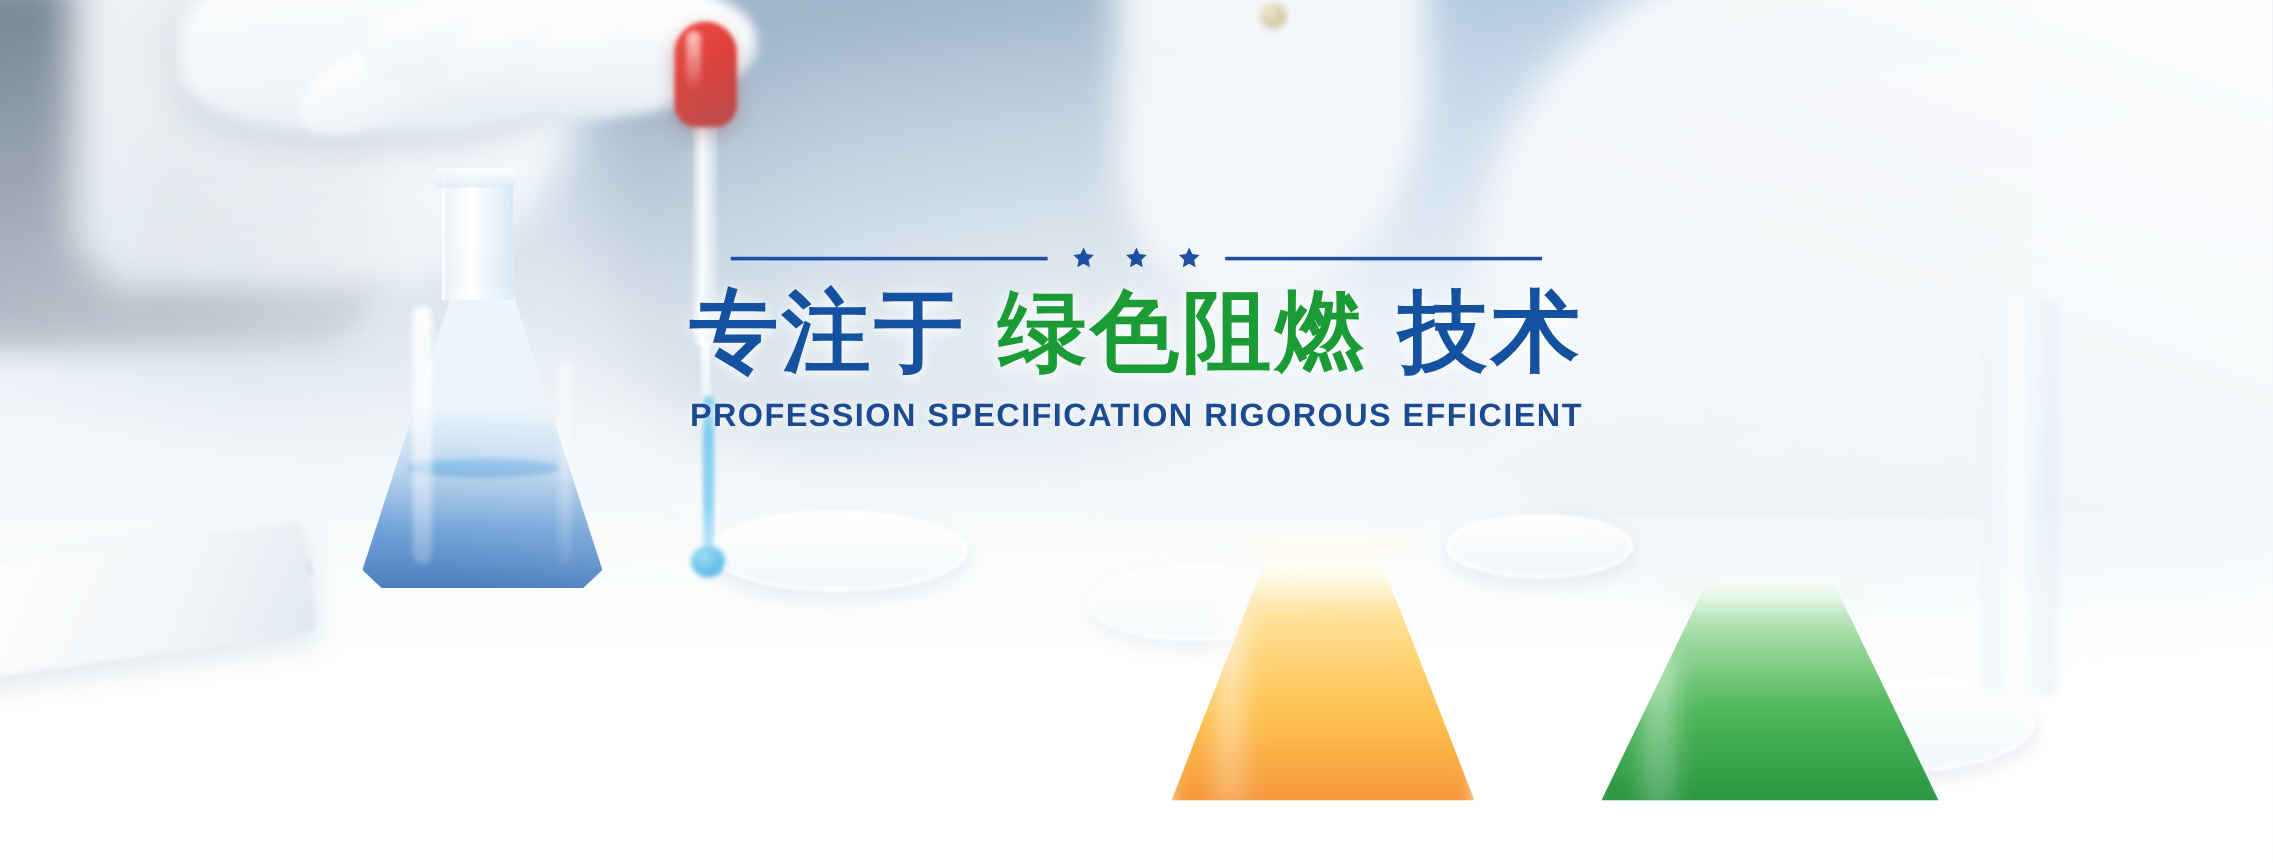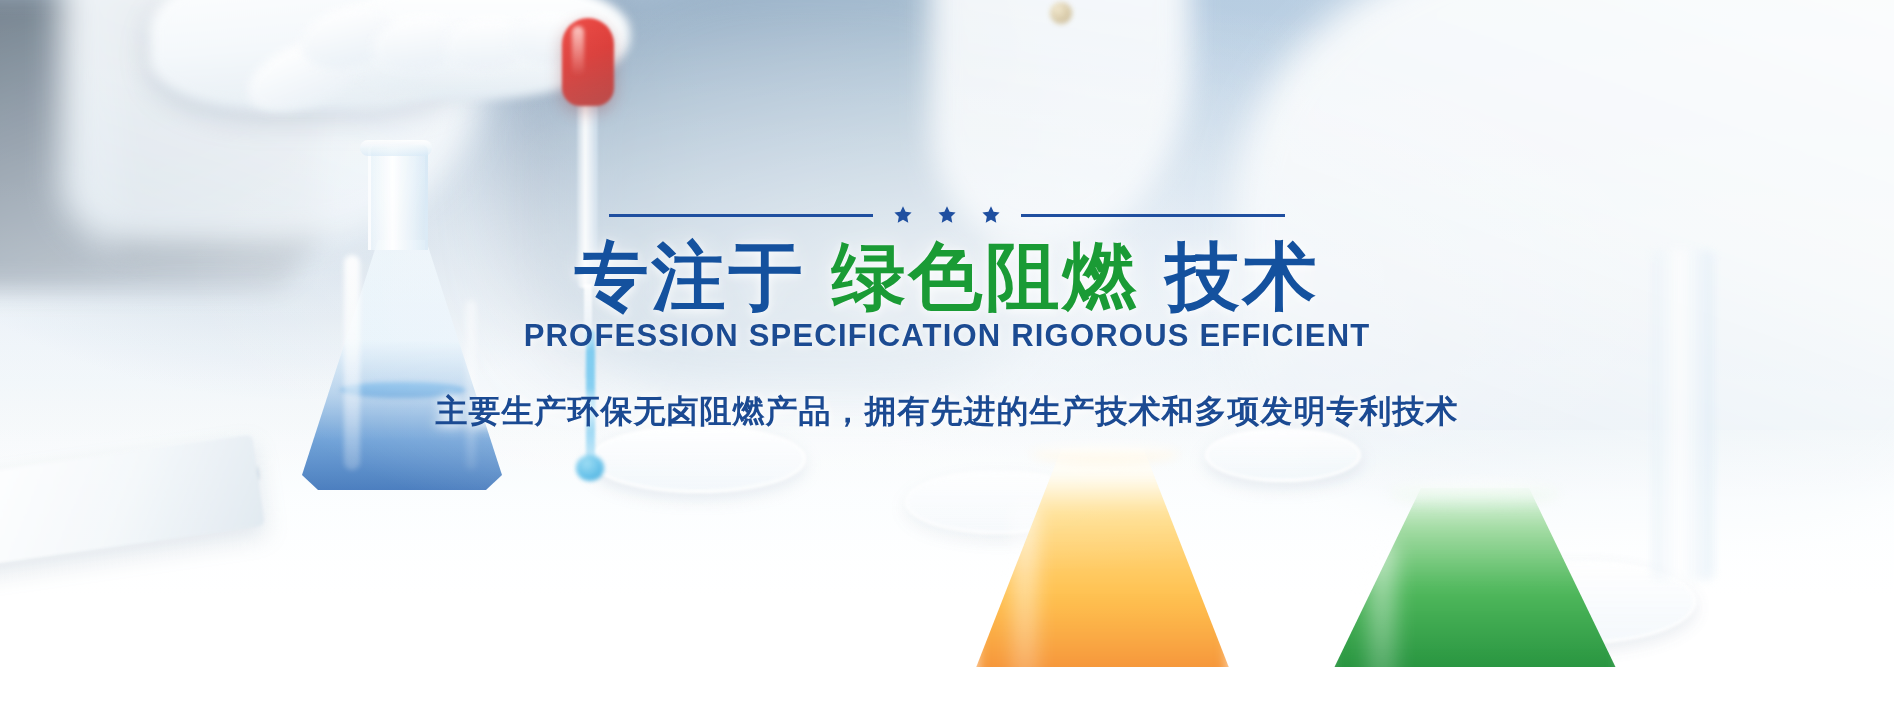--- a/index.html
+++ b/index.html
@@ -427,22 +427,22 @@
     line-height: 1.08;
     letter-spacing: 3px;
     white-space: nowrap;
     text-shadow: 0 2px 10px rgba(255,255,255,.85), 0 0 26px rgba(255,255,255,.6);
   }
   .h-blue  { color: #14519e; }
   .h-green { color: #1a9b35; }
   .h-gap   { display: inline-block; width: 26px; }
 
   .subtitle-en {
-    margin-top: 1px;
-    font-size: 31px;
+    margin-top: 14px;
+    font-size: 27px;
     font-weight: 700;
     letter-spacing: 1.2px;
     color: #1c4b92;
     white-space: nowrap;
     text-shadow: 0 1px 7px rgba(255,255,255,.9);
   }
 
   .tagline-cn {
     margin-top: 36px;
     font-size: 32px;
@@ -532,16 +532,15 @@
       </span>
       <span class="rule"></span>
     </div>
 
     <div class="headline">
       <span class="h-blue">专注于</span><span class="h-gap"></span><span class="h-green">绿色阻燃</span><span class="h-gap"></span><span class="h-blue">技术</span>
     </div>
 
     <div class="subtitle-en">PROFESSION SPECIFICATION RIGOROUS EFFICIENT</div>
 
-    <div class="tagline-cn">主要生产环保无卤阻燃产品，拥有先进的生产技术和多项发明专利技术</div>
 
   </div>
 </div>
 
 </body></html>

